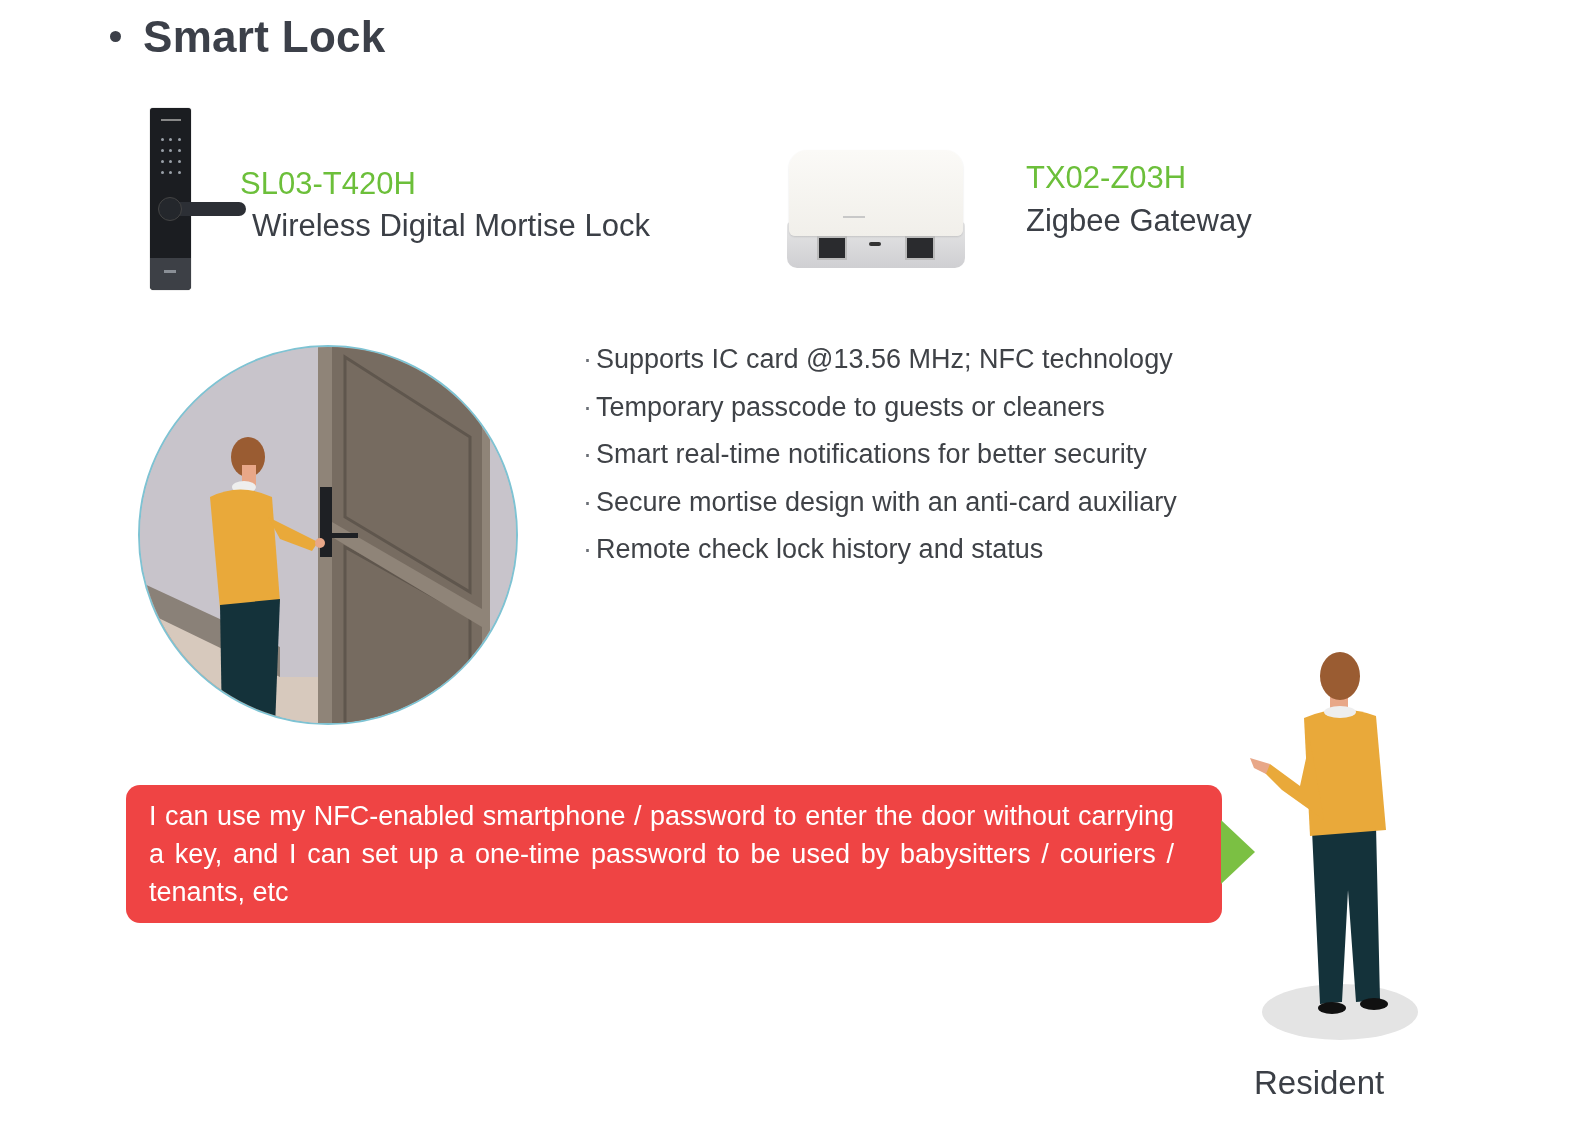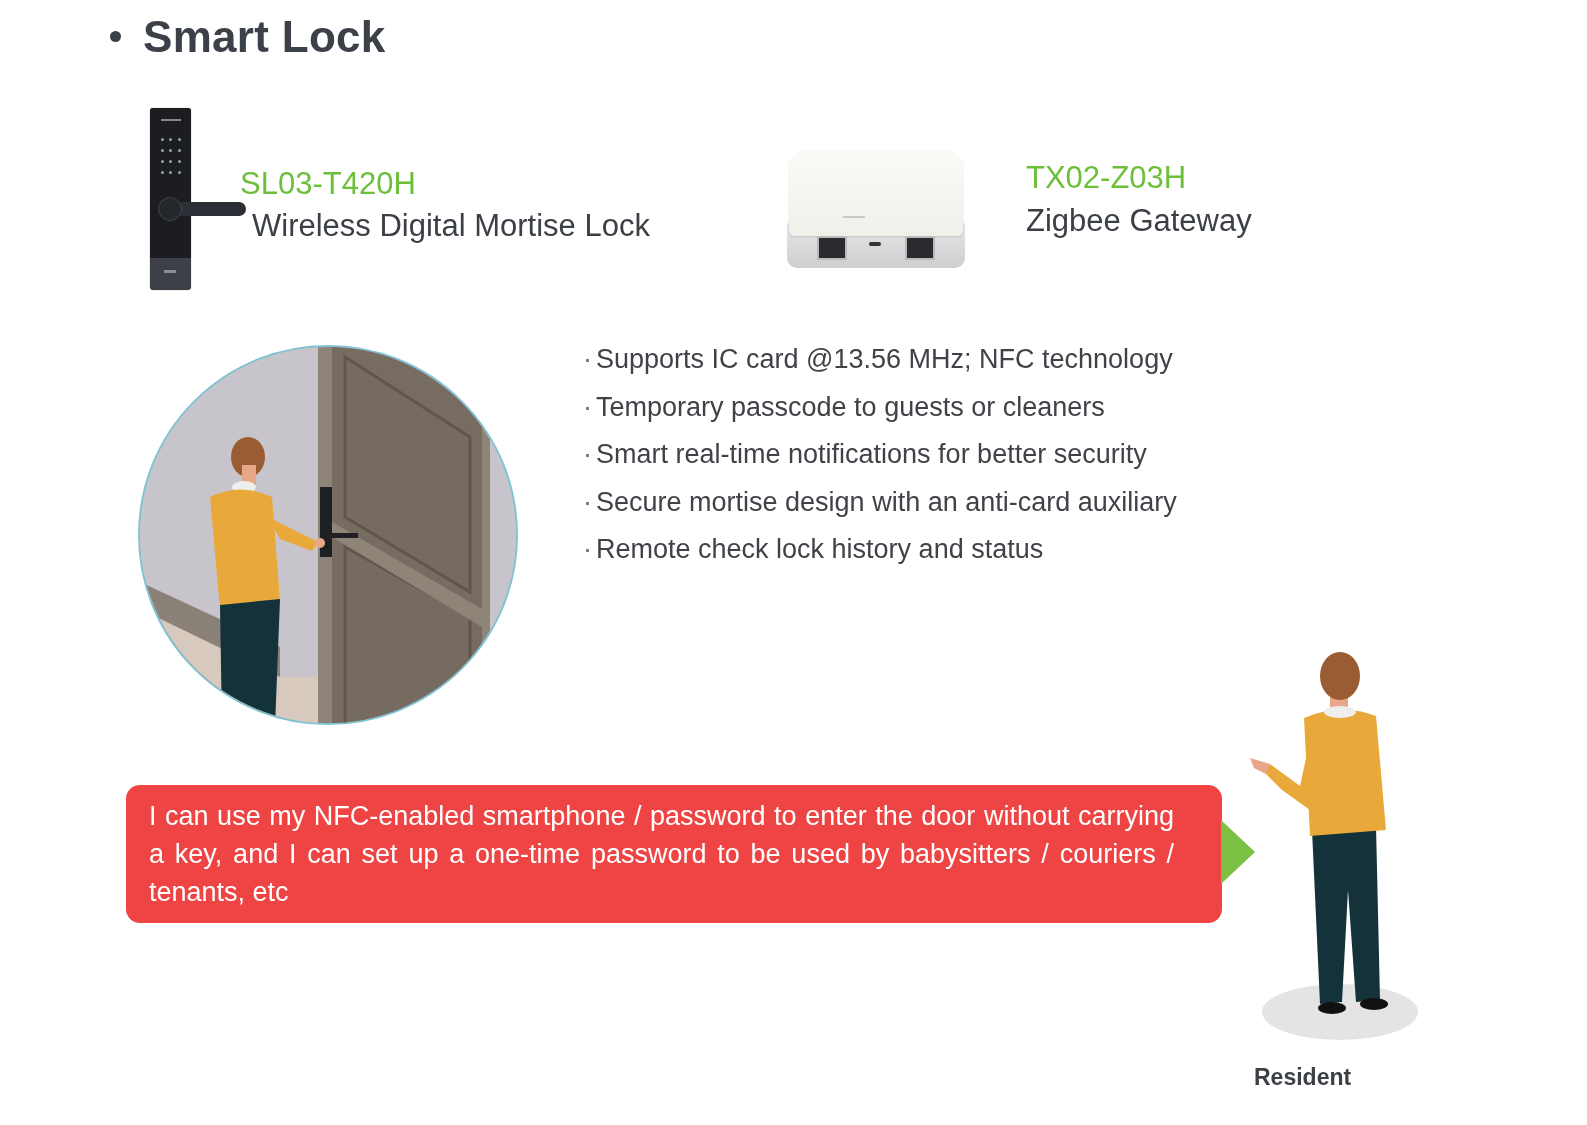--- a/index.html
+++ b/index.html
@@ -53,21 +53,21 @@
   .features li.cont { padding-left:15px; }
 
   
   .bubble { left:126px; top:785px; width:1096px; height:138px; background:#ef4444; border-radius:14px; box-sizing:border-box;
             padding:12px 48px 0 23px; color:#ffffff; font-size:27px; line-height:38px; text-align:justify; }
   .bubble-tip { left:1221px; top:820px; width:0; height:0; border-top:32px solid transparent; border-bottom:32px solid transparent;
                 border-left:34px solid #7bc043; }
 
   
   .resident { left:1240px; top:640px; width:180px; height:420px; }
-  .role { left:1254px; top:1064px; font-size:23px; color:#3b3f46;font-weight:bold; }
+  .role { left:1254px; top:1064px; font-size:33px; color:#3b3f46; }
 </style>
 </head>
 <body>
 
 <div class="abs title">
   <span class="dot"></span><span>Smart Lock</span>
 </div>
 
 <div class="abs lock">
   <div class="plate"></div>

